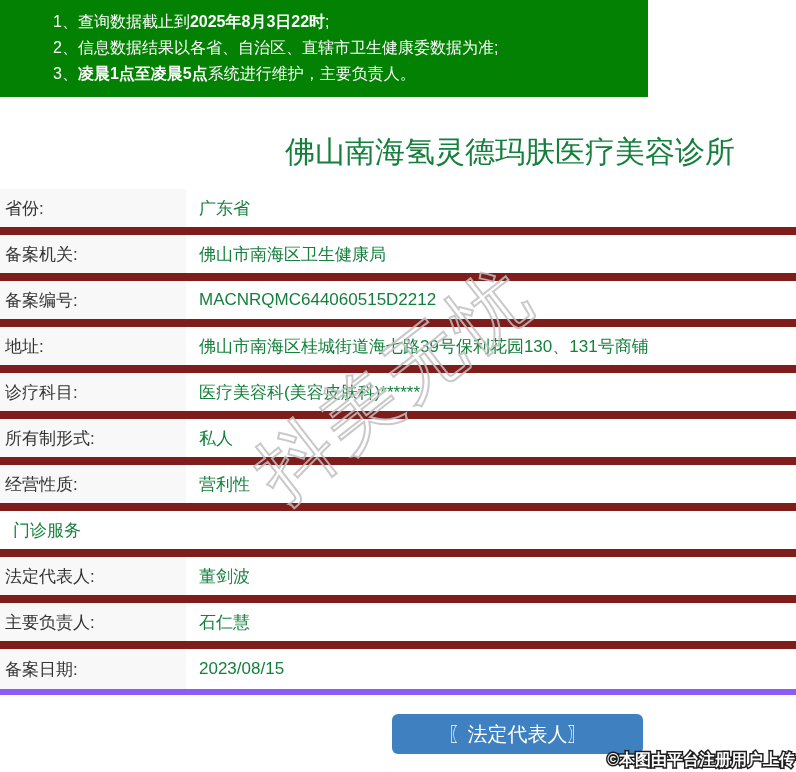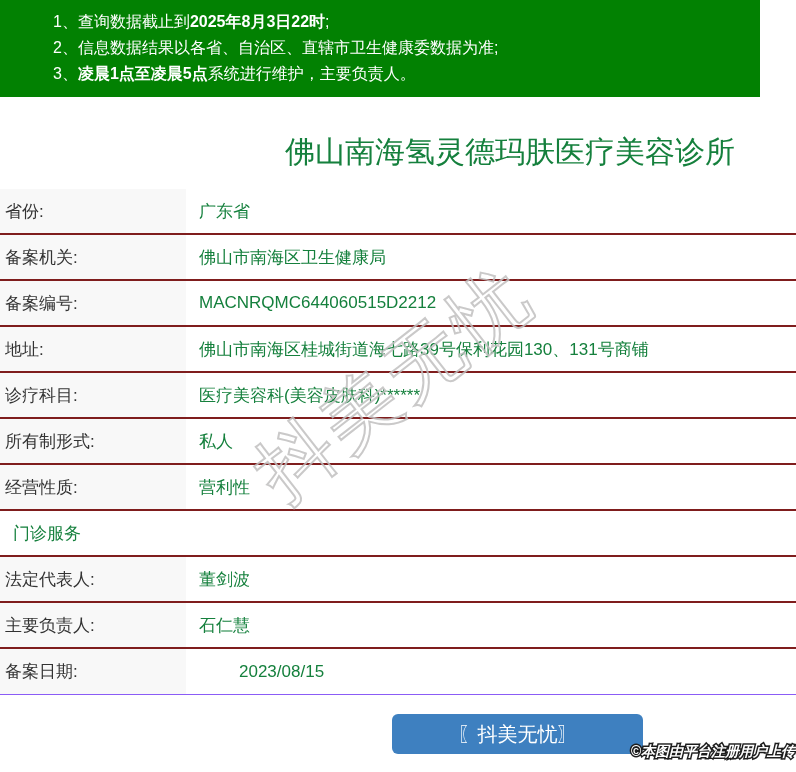--- a/index.html
+++ b/index.html
@@ -8,21 +8,21 @@
     position: relative;
     width: 796px;
     height: 772px;
     overflow: hidden;
     background: #ffffff;
     font-family: "Liberation Sans", "DejaVu Sans", sans-serif;
     color: #333333;
   }
   
   .notice-bar {
-    width: 760px;
+    width: 648px;
     height: 97px;
     background: #028102;
     color: #ffffff;
     padding: 9px 10px 0 53px;
   }
   .notice-line {
     font-size: 16px;
     line-height: 26px;
     white-space: nowrap;
   }
@@ -38,26 +38,25 @@
     white-space: nowrap;
   }
   
   .info-table {
     margin-top: 20px;
     width: 796px;
   }
   .info-row {
     display: flex;
     height: 46px;
-    border-bottom: 2px solid #7f1d1d;
+    border-bottom: 8px solid #7f1d1d;
     align-items: center;
   }
   .info-row:last-child {
-    border-bottom: 1px solid #8b5cf6;
-    gap: 40px;
+    border-bottom: 6px solid #8b5cf6;
   }
   .label-cell {
     width: 186px;
     align-self: stretch;
     display: flex;
     align-items: center;
     background: #f8f8f8;
     padding-left: 5px;
     font-size: 17px;
     color: #333333;
@@ -100,29 +99,28 @@
     border: none;
     border-radius: 6px;
     cursor: pointer;
     text-align: center;
     line-height: 40px;
   }
   
   .copyright {
     position: absolute;
     right: 1px;
-    bottom: 11px;
-    font-size: 14px;
+    bottom: 1px;
+    font-size: 16px;
     font-weight: bold;
     color: #ffffff;
     -webkit-text-stroke: 3px #1d1d1d;
     paint-order: stroke fill;
     white-space: nowrap;
     z-index: 6;
-    font-style: italic;
   }
 </style>
 </head>
 <body>
 
 <div class="page">
 
   <div class="notice-bar">
     <div class="notice-line"><span>1、</span><span>查询数据截止到</span><span class="seg-bold">2025年8月3日22时</span><span>;</span></div>
     <div class="notice-line"><span>2、</span><span>信息数据结果以各省、自治区、直辖市卫生健康委数据为准;</span><span class="seg-bold"></span><span></span></div>
@@ -171,20 +169,20 @@
       <div class="label-cell">主要负责人:</div>
       <div class="value-cell">石仁慧</div>
     </div>
     <div class="info-row">
       <div class="label-cell">备案日期:</div>
       <div class="value-cell">2023/08/15</div>
     </div>
   </div>
 
   <div class="actions">
-    <button class="close-btn">〖抖美无忧〗</button>
+    <button class="close-btn">〖法定代表人〗</button>
   </div>
 
   <div class="watermark">抖美无忧</div>
 
   <div class="copyright">©本图由平台注册用户上传</div>
 
 </div>
 
 </body></html>

